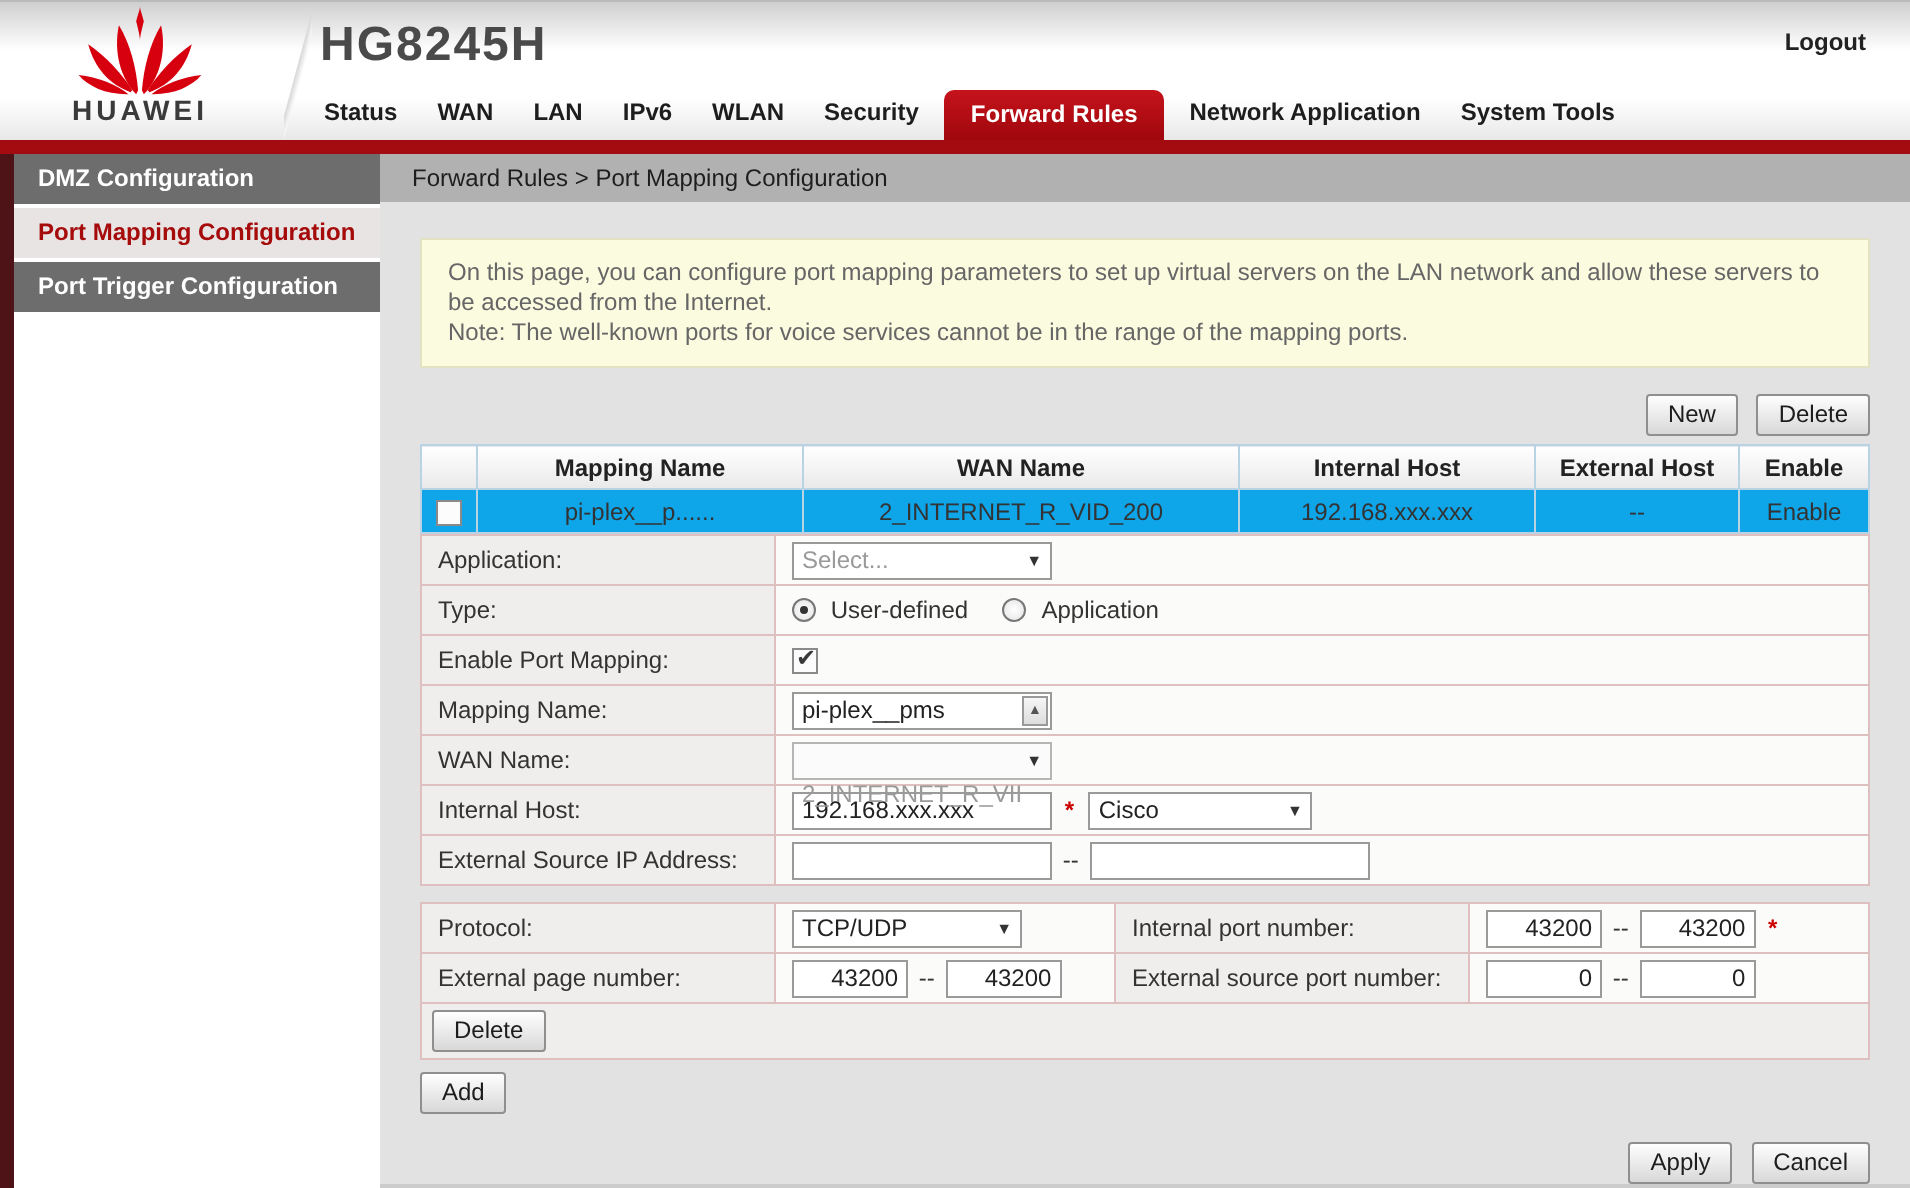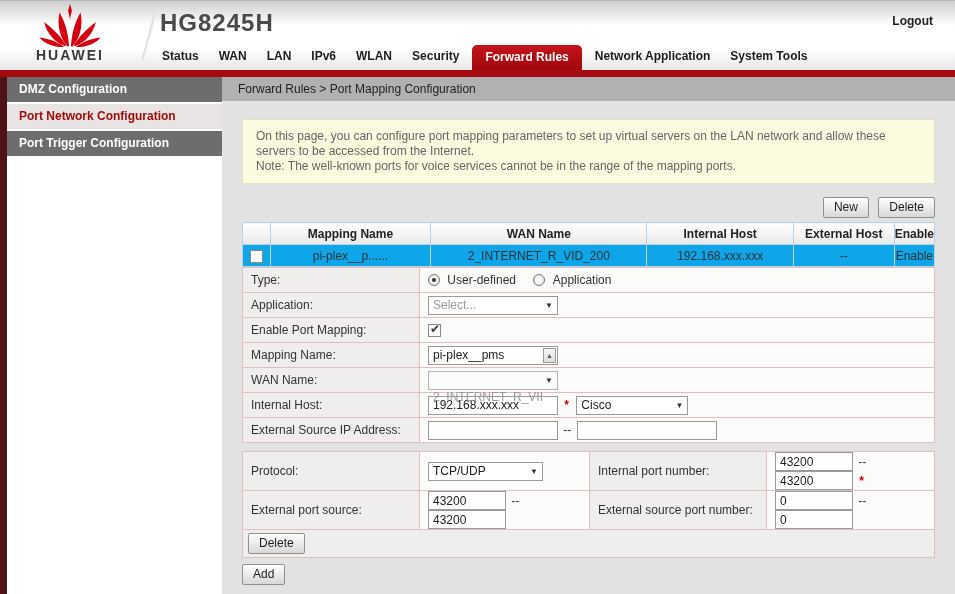--- a/index.html
+++ b/index.html
@@ -16,21 +16,21 @@
   .diag { position:absolute; left:142px; top:0; height:69px; width:14px;
           background:linear-gradient(105deg, transparent 46%, #d9d9d9 48%, #f5f5f5 55%, transparent 58%); }
   .device-title { position:absolute; left:160px; top:8px; font-size:24px; font-weight:bold; color:#4a4a4a; letter-spacing:1px; }
   .logout { position:absolute; right:22px; top:13px; font-size:12px; font-weight:bold; color:#222; cursor:pointer; }
   .nav { position:absolute; left:152px; bottom:0; display:flex; align-items:flex-start; }
   .nav-tab { padding:4px 10px 5px; font-weight:bold; color:#1d1d1d; cursor:pointer; white-space:nowrap; }
   .nav-tab.active { background:linear-gradient(#c6131b,#9f070d); color:#ffffff; border-radius:5px 5px 0 0; padding:5px 13px 6px; margin:0 3px; }
   .red-bar { height:7px; background:#a30b10; }
   
   .body-row { display:flex; height:518px; }
-  .sidebar { width:222px; background:#ffffff; border-left:7px solid #4d1317; }
+  .sidebar { width:190px; background:#ffffff; border-left:7px solid #4d1317; }
   .side-item { height:25px; line-height:25px; background:#6d6d6d; color:#ffffff; font-weight:bold;
                padding-left:12px; margin-bottom:2px; cursor:pointer; }
   .side-item.active { background:#e9e4e4; color:#a50b0b; }
   .content { flex:1; background:#e2e2e2; position:relative; display:flex; flex-direction:column; }
   .breadcrumb { height:24px; line-height:24px; background:#b1b1b1; color:#1e1e1e; padding-left:16px; }
   .content-inner { padding:18px 20px 0 20px; flex:1; }
   .note-box { background:#fbfbe0; border:1px solid #e3e3c4; padding:9px 13px; color:#666; line-height:15px; }
   
   .btn { display:inline-block; font-size:12px; color:#1d1d1d; background:linear-gradient(#fefefe,#d8d8d8);
          border:1px solid #8f8f8f; border-radius:2px; padding:2px 10px 3px; cursor:pointer; }
@@ -42,21 +42,21 @@
   table.map th { background:linear-gradient(#ffffff,#e9e9e9); font-weight:bold; color:#222; }
   table.map td { background:#0ea5e9; color:#333; }
   
   table.form { border-collapse:collapse; width:100%; background:#fbfbfa; }
   table.form td { border:1px solid #dfc0c0; height:25px; padding:0 8px; font-size:12px; color:#333; }
   td.lbl { width:177px; background:#f0eeec; }
   .mt8 { margin-top:8px; }
   
   .ctrl-input { font-family:"Liberation Sans",sans-serif; font-size:12px; border:1px solid #9a9a9a;
                 height:19px; padding:0 4px; background:#ffffff; color:#222; vertical-align:middle; }
-  .w130 { width:130px; } .w140 { width:140px; } .w58 { width:78px; }
+  .w130 { width:130px; } .w140 { width:140px; } .w58 { width:58px;text-align:right; }
   .sel { display:inline-block; vertical-align:middle; border:1px solid #9a9a9a; background:#ffffff; height:19px;
          line-height:17px; padding:0 4px; position:relative; cursor:pointer; color:#222; }
   .sel .arrow { float:right; font-size:8px; color:#333; margin-left:8px; line-height:17px; }
   .sel.disabled { color:#9a9a9a; background:#fbfbfb; border-color:#b5b5b5; cursor:default; }
   .sel.placeholder { color:#9a9a9a; }
   .input-wrap { position:relative; display:inline-block; vertical-align:middle; }
   .spin { position:absolute; right:2px; top:2px; width:13px; height:15px; border:1px solid #9a9a9a;
           background:linear-gradient(#f6f6f6,#ddd); font-size:7px; color:#555; text-align:center; line-height:13px; }
   .req { color:#cc0000; font-weight:bold; margin-left:3px; vertical-align:middle; }
   .dashsep { margin:0 2px; color:#333; vertical-align:middle; }
@@ -104,21 +104,21 @@
       <div class="nav-tab active">Forward Rules</div>
       <div class="nav-tab">Network Application</div>
       <div class="nav-tab">System Tools</div>
     </div>
   </div>
   <div class="red-bar"></div>
 
   <div class="body-row">
     <div class="sidebar">
       <div class="side-item">DMZ Configuration</div>
-      <div class="side-item active">Port Network Configuration</div>
+      <div class="side-item active">Port Mapping Configuration</div>
       <div class="side-item">Port Trigger Configuration</div>
     </div>
 
     <div class="content">
       <div class="breadcrumb">Forward Rules &gt; Port Mapping Configuration</div>
 
       <div class="content-inner">
         <div class="note-box">
           <div>On this page, you can configure port mapping parameters to set up virtual servers on the LAN network and allow these servers to be accessed from the Internet.</div>
           <div>Note: The well-known ports for voice services cannot be in the range of the mapping ports.</div>
@@ -146,35 +146,35 @@
             <td>192.168.xxx.xxx</td>
             <td>--</td>
             <td>Enable</td>
           </tr>
         </tbody>
           </table>
 
         <table class="form">
           <tbody>
               <tr>
+            <td class="lbl">Application:</td>
+            <td>
+              <span class="sel placeholder w130">
+                <span class="arrow">▼</span>
+                <span>Select...</span>
+              </span>
+            </td>
+          </tr>
+          <tr>
             <td class="lbl">Type:</td>
             <td>
               <span class="radio on"></span>
               <span class="radio-label">User-defined</span>
               <span class="radio"></span>
               <span class="radio-label">Application</span>
-            </td>
-          </tr>
-          <tr>
-            <td class="lbl">Application:</td>
-            <td>
-              <span class="sel placeholder w130">
-                <span class="arrow">▼</span>
-                <span>Select...</span>
-              </span>
             </td>
           </tr>
           <tr>
             <td class="lbl">Enable Port Mapping:</td>
             <td><span class="cb checked"></span></td>
           </tr>
           <tr>
             <td class="lbl">Mapping Name:</td>
             <td>
               <span class="input-wrap">
@@ -226,21 +226,21 @@
             </td>
             <td class="lbl" style="width:170px; background:#f0eeec;">Internal port number:</td>
             <td>
               <input class="ctrl-input w58" value="43200" style="">
               <span class="dashsep">--</span>
               <input class="ctrl-input w58" value="43200" style="">
               <span class="req">*</span>
             </td>
           </tr>
           <tr>
-            <td class="lbl">External port source:</td>
+            <td class="lbl">External page number:</td>
             <td>
               <input class="ctrl-input w58" value="43200" style="">
               <span class="dashsep">--</span>
               <input class="ctrl-input w58" value="43200" style="">
             </td>
             <td class="lbl" style="background:#f0eeec;">External source port number:</td>
             <td>
               <input class="ctrl-input w58" value="0" style="">
               <span class="dashsep">--</span>
               <input class="ctrl-input w58" value="0" style="">

